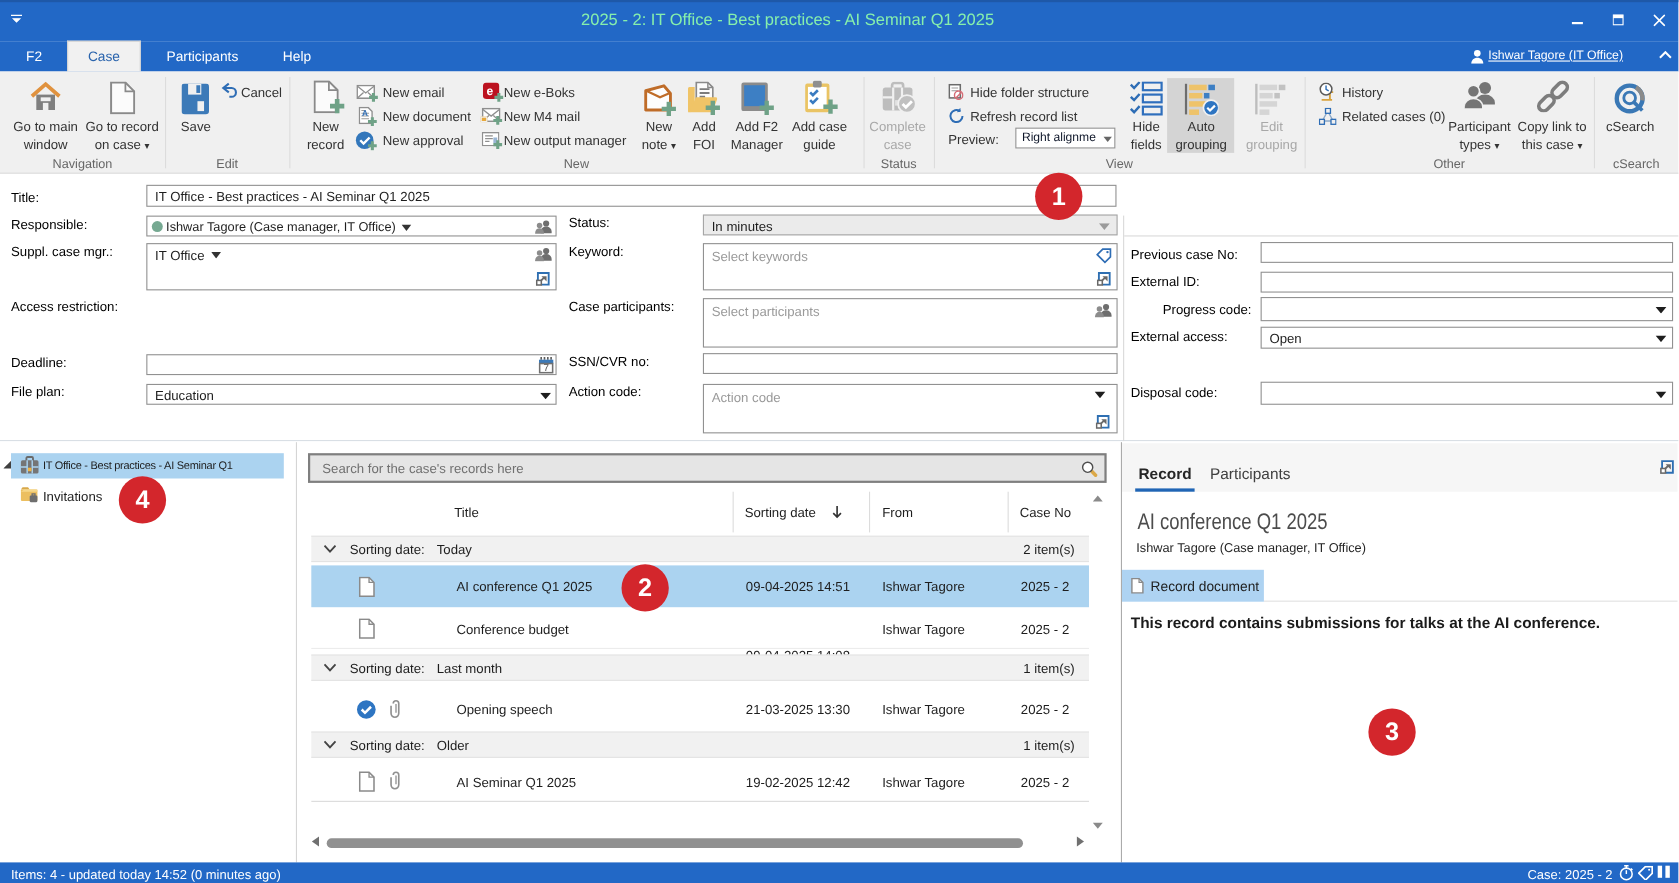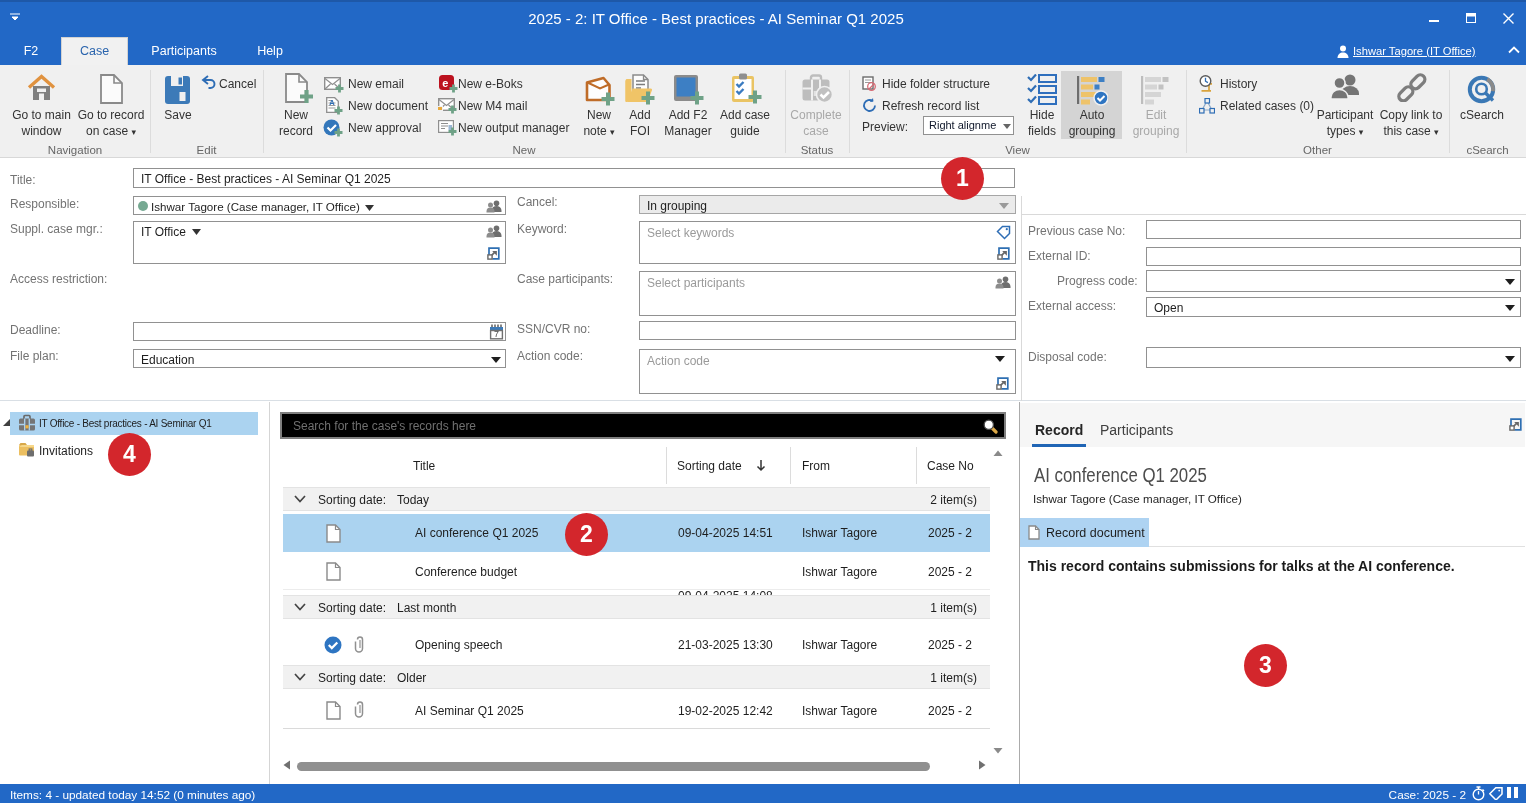--- a/index.html
+++ b/index.html
@@ -3,34 +3,34 @@
 <meta charset="utf-8">
 <style>
 * { margin:0; padding:0; box-sizing:border-box; }
 html,body { width:1526px; height:803px; overflow:hidden; }
 body { font-family:"Liberation Sans",sans-serif; font-size:12px; color:#1e1e1e; }
 #app { position:relative; width:1526px; height:803px; background:#fff; }
 .abs { position:absolute; }
 
 #titlebar { left:0; top:0; width:1526px; height:38px; background:#2268c6; }
 #titletop { left:0; top:0; width:1526px; height:2px; background:#1e58a8; }
-#titletext { left:0; top:10px; width:1432px; text-align:center; color:#ffffff; font-size:15px; }
+#titletext { left:0; top:10px; width:1432px; text-align:center; color:#86efac; font-size:15px; }
 #tabrow { left:0; top:38px; width:1526px; height:27px; background:#2268c6; }
 .tab { position:absolute; top:0; height:27px; line-height:26px; color:#fff; font-size:12.5px; text-align:center; }
 #tabcase { left:61px; top:-1px; width:67px; height:28px; background:#f1f1f1; border:1px solid #d2d2d2; border-bottom:none; color:#2a64ad; line-height:27px; }
 
 #ribbon { left:0; top:65px; width:1526px; height:93px; background:#f0f0f0; border-bottom:1px solid #d8d8d8; }
 #ribbon .sep { position:absolute; top:5px; width:1px; height:83px; background:#dcdcdc; }
 .glabel { position:absolute; top:79px; font-size:11.5px; color:#666; text-align:center; }
 .bigtxt { position:absolute; font-size:12px; color:#333; text-align:center; line-height:15.5px; }
 .smalltxt { position:absolute; font-size:12px; color:#333; white-space:nowrap; }
 .dis { color:#a8a8a8 !important; }
 
 #form { left:0; top:158px; width:1526px; height:243px; background:#fff; border-bottom:1px solid #d9dfe5; }
-.flabel { position:absolute; font-size:12px; color:#737373; white-space:nowrap; }
+.flabel { position:absolute; font-size:12px; color:#000000; white-space:nowrap; }
 .field { position:absolute; background:#fff; border:1px solid #919191; }
 .ph { color:#9a9a9a; font-size:12px; position:absolute; left:7px; top:4px; white-space:nowrap; }
 
 #panes { left:0; top:402px; width:1526px; height:382px; background:#fff; }
 
 #statusbar { left:0; top:784px; width:1526px; height:19px; background:#2268c6; color:#fff; }
 
 .badge { position:absolute; width:43px; height:43px; border-radius:50%; background:#d3262c; color:#fff; font-size:23px; font-weight:bold; text-align:center; line-height:43px; }
 .nw { white-space:nowrap; }
 </style>
@@ -303,21 +303,21 @@
       </svg>
     <div class="bigtxt" style="left:1453px;top:43px;width:58px">cSearch</div>
   </div>
   <div class="abs" id="form">
     <div class="flabel" style="left:10px;top:15px">Title:</div>
     <div class="flabel" style="left:10px;top:39px">Responsible:</div>
     <div class="flabel" style="left:10px;top:64px">Suppl. case mgr.:</div>
     <div class="flabel" style="left:10px;top:114px">Access restriction:</div>
     <div class="flabel" style="left:10px;top:165px">Deadline:</div>
     <div class="flabel" style="left:10px;top:191px">File plan:</div>
-    <div class="flabel" style="left:517px;top:37px">Cancel:</div>
+    <div class="flabel" style="left:517px;top:37px">Status:</div>
     <div class="flabel" style="left:517px;top:64px">Keyword:</div>
     <div class="flabel" style="left:517px;top:114px">Case participants:</div>
     <div class="flabel" style="left:517px;top:164px">SSN/CVR no:</div>
     <div class="flabel" style="left:517px;top:191px">Action code:</div>
     <div class="flabel" style="left:1028px;top:66px">Previous case No:</div>
     <div class="flabel" style="left:1028px;top:91px">External ID:</div>
     <div class="flabel" style="left:1057px;top:116px">Progress code:</div>
     <div class="flabel" style="left:1028px;top:141px">External access:</div>
     <div class="flabel" style="left:1028px;top:192px">Disposal code:</div>
 
@@ -363,21 +363,21 @@
         </svg>
     </div>
     <div class="field" style="left:133px;top:191px;width:373px;height:19px">
       <div class="abs nw" style="left:7px;top:3px">Education</div>
       <svg class="abs" style="left:357px;top:7px" width="10" height="6">
           <path d="M0 0 h10 l-5 6 z" fill="#1e1e1e"></path>
         </svg>
     </div>
 
     <div class="field" style="left:639px;top:37px;width:377px;height:19px;background:#ebebeb;border-color:#a6a6a6">
-      <div class="abs nw" style="left:7px;top:3px">In grouping</div>
+      <div class="abs nw" style="left:7px;top:3px">In minutes</div>
       <svg class="abs" style="left:359px;top:7px" width="10" height="6">
           <path d="M0 0 h10 l-5 6 z" fill="#9a9a9a"></path>
         </svg>
     </div>
     <div class="field" style="left:639px;top:63px;width:377px;height:43px">
       <div class="ph" style="top:4px">Select keywords</div>
       <svg class="abs" style="left:356px;top:3px" width="15" height="15" viewBox="0 0 15 15">
           <path d="M1.5 6.5 L6.5 1.5 L13.5 1.5 L13.5 8.5 L8.5 13.5 Z" fill="none" stroke="#2e6db5" stroke-width="1.5" transform="rotate(0 7 7)"></path>
           <circle cx="10.8" cy="4.2" r="1.1" fill="#2e6db5"></circle>
         </svg>
@@ -449,21 +449,21 @@
     <svg class="abs" style="left:18px;top:39px" width="17" height="17" viewBox="0 0 17 17">
         <path d="M1 4 l1.5-2 h5 l1.5 2 h-8 z" fill="#d8a849"></path>
         <rect x="1" y="4" width="15" height="10.5" rx="1" fill="#ecbf60"></rect>
         <path d="M1 6 l3-2 h12 v2 z" fill="#f6d78a"></path>
         <rect x="9" y="9.5" width="7" height="6" rx="1" fill="#6e6e6e"></rect>
         <rect x="11.2" y="8" width="2.6" height="2" fill="none" stroke="#6e6e6e" stroke-width="1.2"></rect>
       </svg>
     <div class="abs nw" style="left:39px;top:42px;">Invitations</div>
     <div class="abs" style="left:269px;top:0;width:1px;height:382px;background:#d5d5d5"></div>
 
-    <div class="abs" style="left:280px;top:10px;width:726px;height:27px;background:#000000;border:2px solid #7f7f7f;">
+    <div class="abs" style="left:280px;top:10px;width:726px;height:27px;background:#e5e5e5;border:2px solid #7f7f7f;">
       <div class="abs nw" style="left:11px;top:5px;color:#707070;">Search for the case's records here</div>
       <svg class="abs" style="left:700px;top:4px" width="16" height="16" viewBox="0 0 16 16">
           <path d="M10.5 10.5 l3.5 3.5" stroke="#dba847" stroke-width="3.2" stroke-linecap="round"></path>
           <circle cx="6.8" cy="6.8" r="4.6" fill="#fff" stroke="#4e4e4e" stroke-width="1.3"></circle>
         </svg>
     </div>
 
     <div class="abs nw" style="left:413px;top:57px;">Title</div>
     <div class="abs nw" style="left:677px;top:57px;">Sorting date</div>
     <svg class="abs" style="left:756px;top:57px" width="10" height="13">

